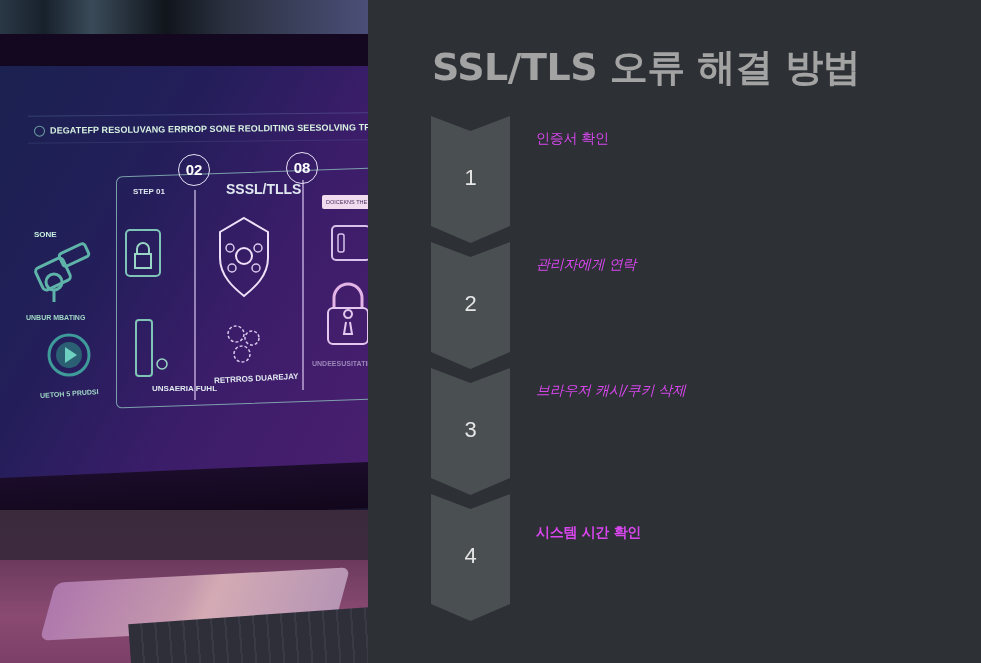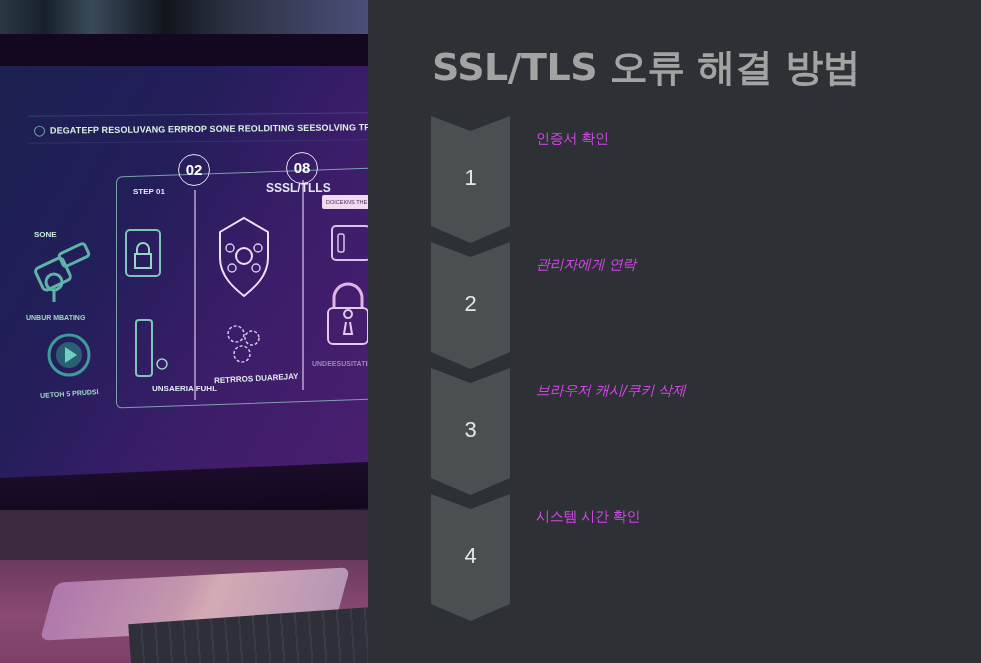--- a/index.html
+++ b/index.html
@@ -76,21 +76,21 @@
     <polygon points="21,17 33,25 21,33" fill="#6ed0c0"></polygon>
   </svg>
   <div class="lbl" style="left:40px;top:390px;color:#9fd6c4;font-size:7px;transform:rotate(-4deg);">UETOH 5 PRUDSI</div>
 
   <div class="frame"></div>
   <div class="vline" style="left:194px;top:190px;height:210px;"></div>
   <div class="vline" style="left:302px;top:180px;height:210px;"></div>
   <div class="circle-num" style="left:178px;top:154px;">02</div>
   <div class="circle-num" style="left:286px;top:152px;">08</div>
   <div class="lbl" style="left:133px;top:187px;">STEP 01</div>
-  <div class="lbl" style="left:226px;top:181px;font-size:12px;margin-left:40px;">SSSL/TLLS</div>
+  <div class="lbl" style="left:226px;top:181px;font-size:14px;">SSSL/TLLS</div>
   <div class="pink-tag">DOICEKNS THE C</div>
 
   <svg style="position:absolute;left:120px;top:226px" width="45" height="60">
     <rect x="6" y="4" width="34" height="46" rx="4" fill="none" stroke="#7fc4b8" stroke-width="2"></rect>
     <rect x="15" y="28" width="16" height="14" fill="none" stroke="#9ad6c6" stroke-width="2"></rect>
     <path d="M17 28 v-5 a6 6 0 0 1 12 0 v5" fill="none" stroke="#9ad6c6" stroke-width="2"></path>
   </svg>
   <svg style="position:absolute;left:130px;top:316px" width="45" height="66">
     <rect x="6" y="4" width="16" height="56" rx="3" fill="none" stroke="#7fc4b8" stroke-width="2"></rect>
     <circle cx="32" cy="48" r="5" fill="none" stroke="#9ad6c6" stroke-width="1.5"></circle>
@@ -155,13 +155,13 @@
   <div class="step-num">3</div>
 </div>
 <div class="step-label" style="top:382px;font-style:italic;">브라우저 캐시/쿠키 삭제</div>
 
 <div class="step" style="top:494px;">
   <svg width="79" height="127">
     <polygon points="0,0 39.5,15 79,0 79,110 39.5,127 0,110" fill="#4a4f52"></polygon>
   </svg>
   <div class="step-num">4</div>
 </div>
-<div class="step-label" style="top:508px;">시스템 시간 확인</div>
+<div class="step-label" style="top:524px;font-weight:bold;">시스템 시간 확인</div>
 
 </body></html>

